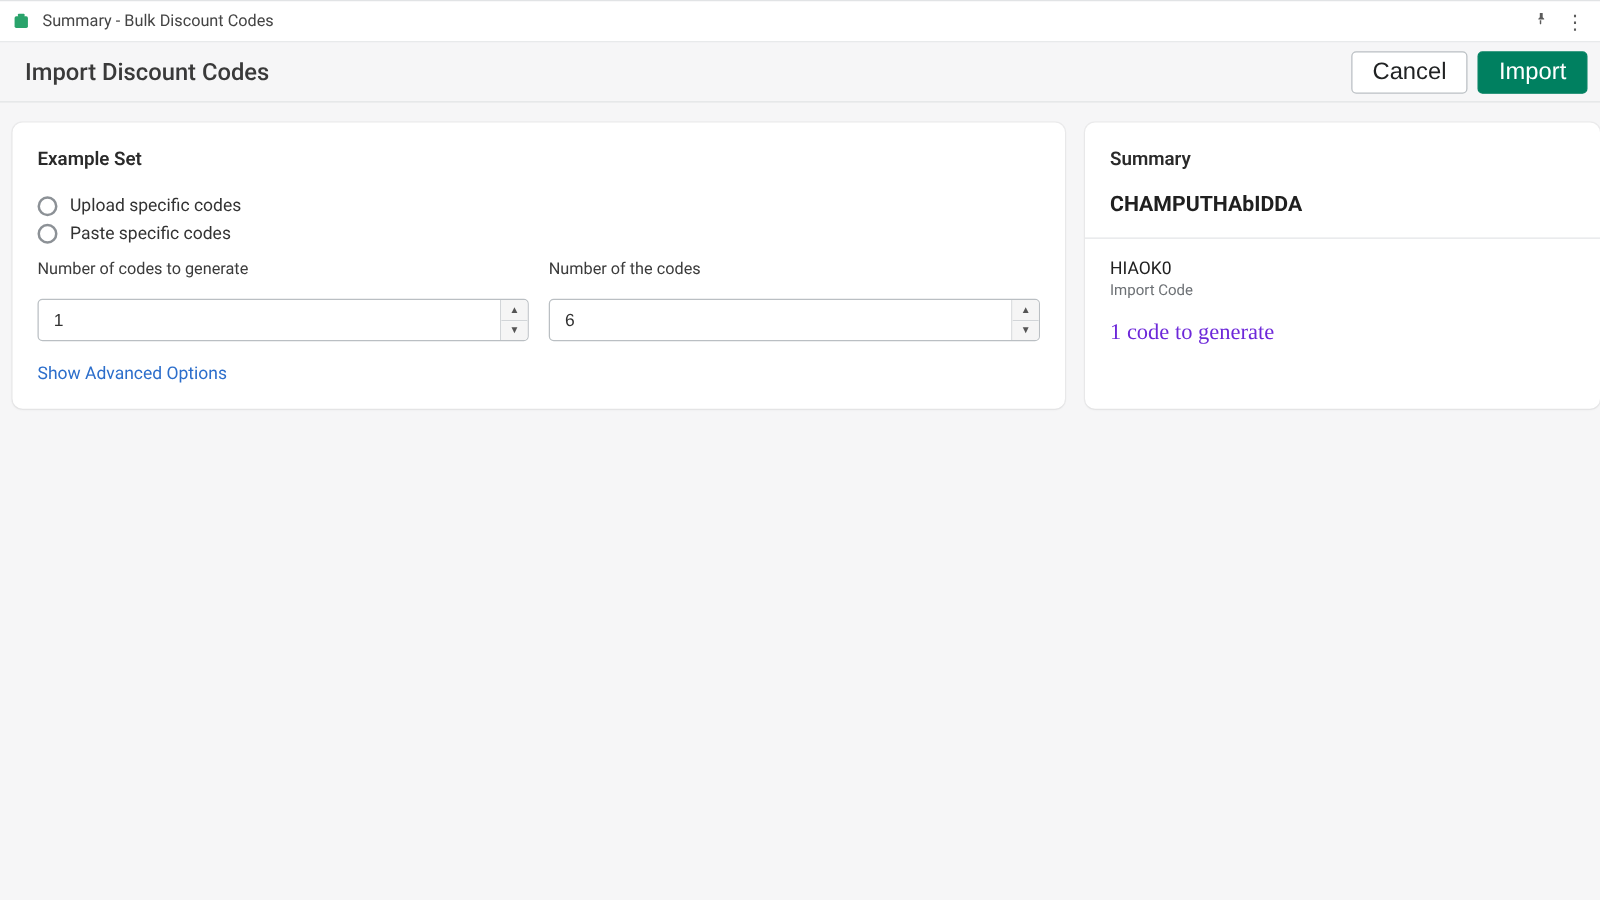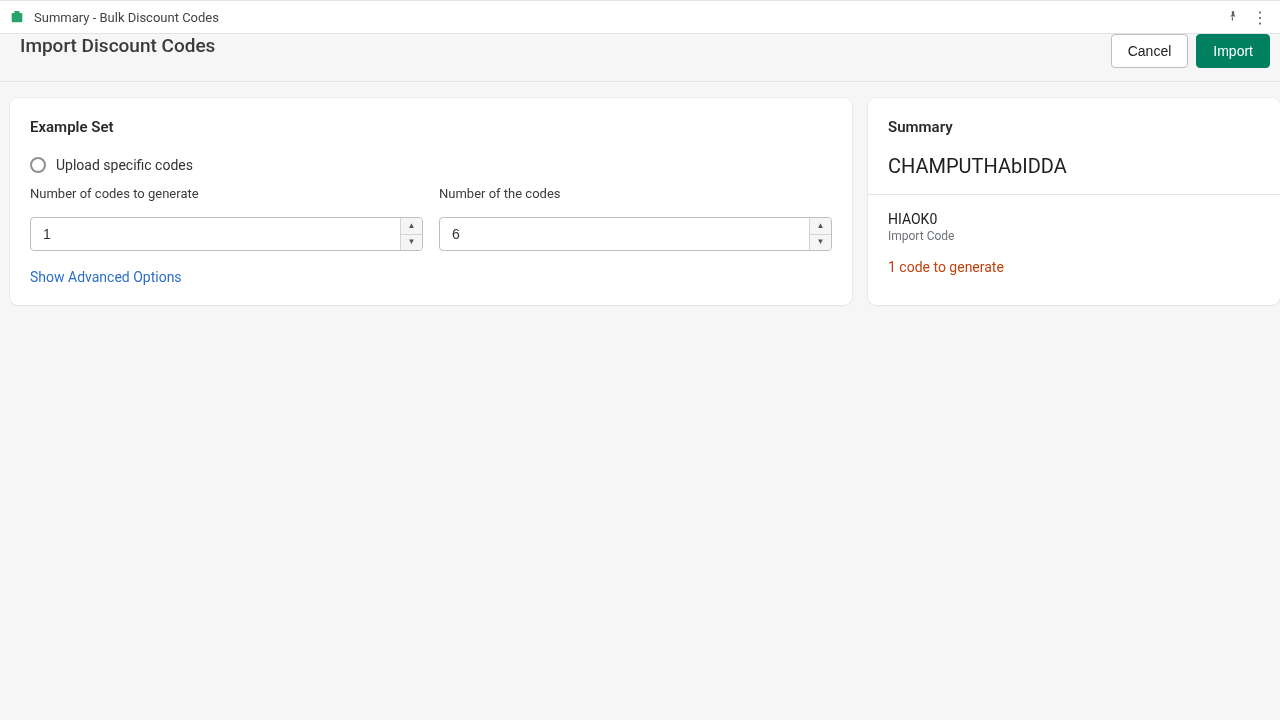--- a/index.html
+++ b/index.html
@@ -30,35 +30,35 @@
   }
   .app-title { font-size: 13px; color: #444; }
   .top-bar-right { display: flex; align-items: center; gap: 12px; padding-right: 4px; color: #616161; }
   .pin-icon svg { width: 14px; height: 14px; fill: #5c5c5c; }
   
   .page-header {
     height: 48px;
     background: #f6f6f7;
     border-bottom: 1px solid #e1e3e5;
     display: flex;
-    align-items: flex-start;
+    align-items: center;
     justify-content: space-between;
     padding: 0 10px 0 20px;
   }
   .page-title {
     font-size: 19px;
     font-weight: 500;
     color: #3a3a3a;
   }
   .header-actions { display: flex; gap: 8px; }
   .btn {
     height: 34px;
     padding: 0 16px;
     border-radius: 4px;
-    font-size: 14px;
+    font-size: 19px;
     cursor: pointer;
     border: 1px solid #babfc3;
     background: #fff;
     color: #202223;
     font-weight: 400;
   }
   .btn-primary {
     background: #008060;
     border: 1px solid #008060;
     color: #fff;
@@ -182,22 +182,22 @@
   .summary-header {
     padding: 20px 20px 16px 20px;
   }
   .summary-title-row {
     font-size: 15px;
     font-weight: 600;
     margin-bottom: 18px;
     color: #2a2a2a;
   }
   .summary-name {
-    font-size: 20px;
-    font-weight: 400;
+    font-size: 17px;
+    font-weight: 700;
     color: #202020;
   }
   .summary-divider {
     border: none;
     border-top: 1px solid #e4e5e7;
   }
   .summary-body {
     padding: 16px 20px 20px 20px;
   }
   .example-code {
@@ -205,22 +205,23 @@
     font-weight: 400;
     color: #202020;
     margin-bottom: 2px;
   }
   .example-label {
     font-size: 12px;
     color: #6d7175;
     margin-bottom: 16px;
   }
   .generate-text {
-    font-size: 14px;
-    color: #c2410c;
+    font-size: 18px;
+    color: #6d28d9;
+    font-family: Liberation Serif, serif;
   }
 </style>
 </head>
 <body>
 
 <div class="top-bar">
   <div class="top-bar-left">
     <span class="app-icon">
       <svg viewBox="0 0 24 24" width="16" height="16">
           <rect x="4" y="6" width="16" height="14" rx="2" fill="#2aa36b"></rect>
@@ -249,20 +250,24 @@
 
 <div class="content">
 
   <div class="card main-card">
     <div class="section-title">Example Set</div>
     
     <div class="radio-group">
       <div class="radio-row">
         <span class="radio-circle"></span>
         <span class="radio-label">Upload specific codes</span>
+      </div>
+      <div class="radio-row">
+        <span class="radio-circle"></span>
+        <span class="radio-label">Paste specific codes</span>
       </div>
     </div>
     
     <div class="input-row">
       <div class="input-group">
         <label class="input-label">Number of codes to generate</label>
         <div class="number-input-wrap">
           <input class="number-input" value="1" style="">
           <div class="spinner">
             <div class="spinner-btn">▲</div>

